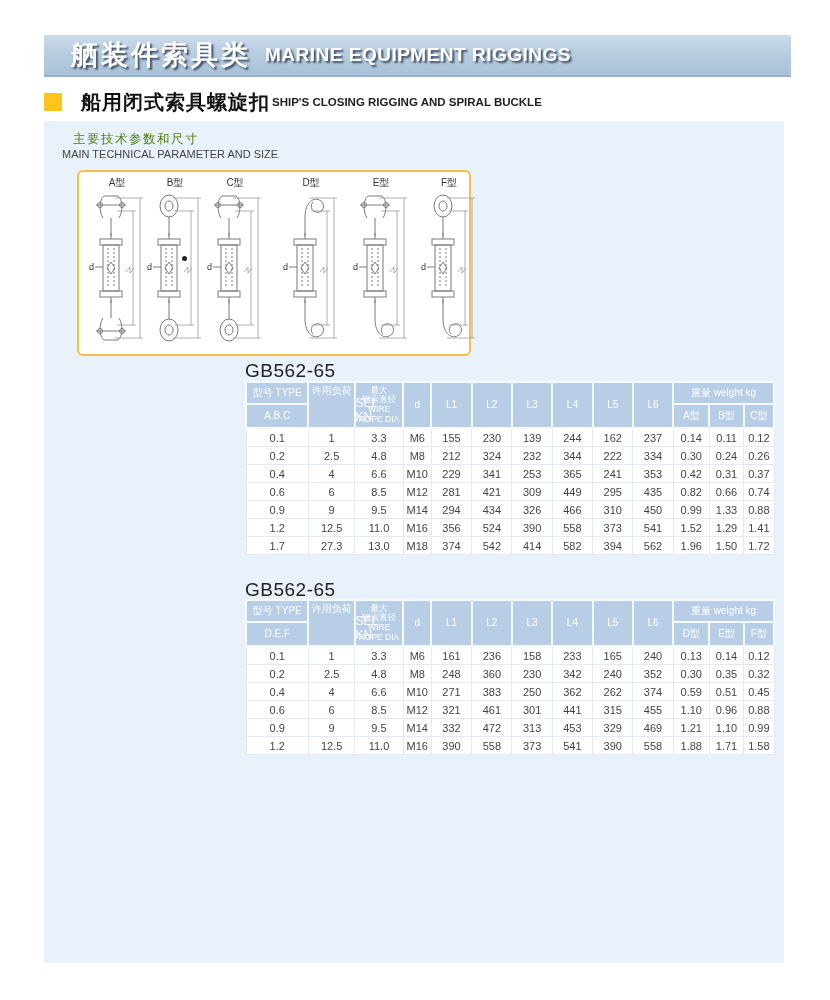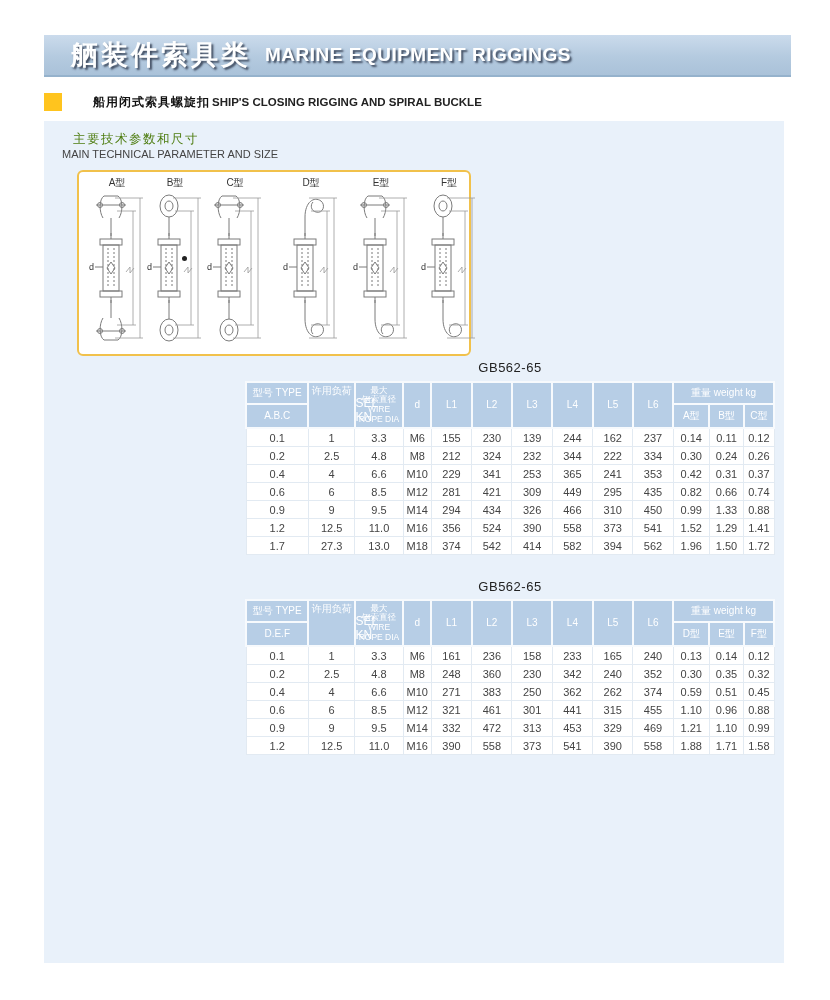--- a/index.html
+++ b/index.html
@@ -11,40 +11,40 @@
     background:linear-gradient(180deg,#cbdbec 0%,#b4cadf 55%,#aac2d9 100%);
     border-bottom:2px solid #95b2cc;display:flex;align-items:center;padding-left:27px;}
   .banner-zh{font-size:27px;font-weight:bold;color:#fff;letter-spacing:3px;
     text-shadow:2px 2px 2px rgba(45,55,75,.85);white-space:nowrap;}
   .banner-en{font-size:19px;font-weight:bold;color:#fff;margin-left:14px;letter-spacing:.5px;
     text-shadow:2px 2px 2px rgba(45,55,75,.85);white-space:nowrap;}
 
   
   .section{position:absolute;left:44px;top:92px;height:20px;display:flex;align-items:center;}
   .bullet{width:18px;height:18px;background:#ffc41e;flex:0 0 auto;}
-  .sec-zh{font-size:12px;font-weight:bold;color:#111;margin-left:31px;letter-spacing:1px;white-space:nowrap;}
+  .sec-zh{font-size:20px;font-weight:bold;color:#111;margin-left:19px;letter-spacing:1px;white-space:nowrap;}
   .sec-en{font-size:11.5px;font-weight:bold;color:#222;margin-left:2px;white-space:nowrap;}
 
   
   .panel{position:absolute;left:44px;top:121px;width:740px;height:842px;background:#e9f1fa;}
   .sub-zh{position:absolute;left:29px;top:10px;font-size:12.5px;color:#4d7c0f;letter-spacing:1.5px;}
   .sub-en{position:absolute;left:18px;top:27px;font-size:11px;color:#444;}
 
   
   .diagram-box{position:absolute;left:33px;top:49px;width:390px;height:182px;background:#fff;
     border:2px solid #f1c14b;border-radius:6px;}
   .fig{position:absolute;top:5px;width:60px;}
   .fig-label{text-align:center;font-size:10px;color:#333;height:12px;line-height:12px;}
   .fig svg line,.fig svg path,.fig svg rect,.fig svg ellipse,.fig svg circle{stroke:#7b7b7b;fill:none;stroke-width:1;}
   .fig svg g.dim line,.fig svg g.dim path{stroke:#999;stroke-width:.8;}
   .fig svg text{fill:#333;stroke:none;font-family:"Liberation Sans",sans-serif;}
   .dot-mark{position:absolute;width:5px;height:5px;border-radius:50%;background:#222;}
 
   
-  .gb{position:absolute;left:201px;width:530px;text-align:center;font-size:13px;color:#222;letter-spacing:.5px;}
+  .gb{position:absolute;left:201px;width:530px;text-align:left;font-size:19px;color:#222;letter-spacing:.5px;}
   .gb1{top:239px;} .gb2{top:458px;}
 
   
   .spec-table{position:absolute;left:201px;width:530px;border-collapse:collapse;table-layout:fixed;}
   .t1{top:260px;} .t2{top:478px;}
   .spec-table th{background:#b7cee6;color:#fff;font-weight:normal;font-size:10px;line-height:1.15;
     text-align:center;vertical-align:middle;border:2px solid #f7fafd;padding:1px 0;}
   .spec-table th.h-row1{height:18px;}
   .spec-table th.h-row2{height:20px;}
   .spec-table th .en{font-size:12px;margin-left:46px;}

